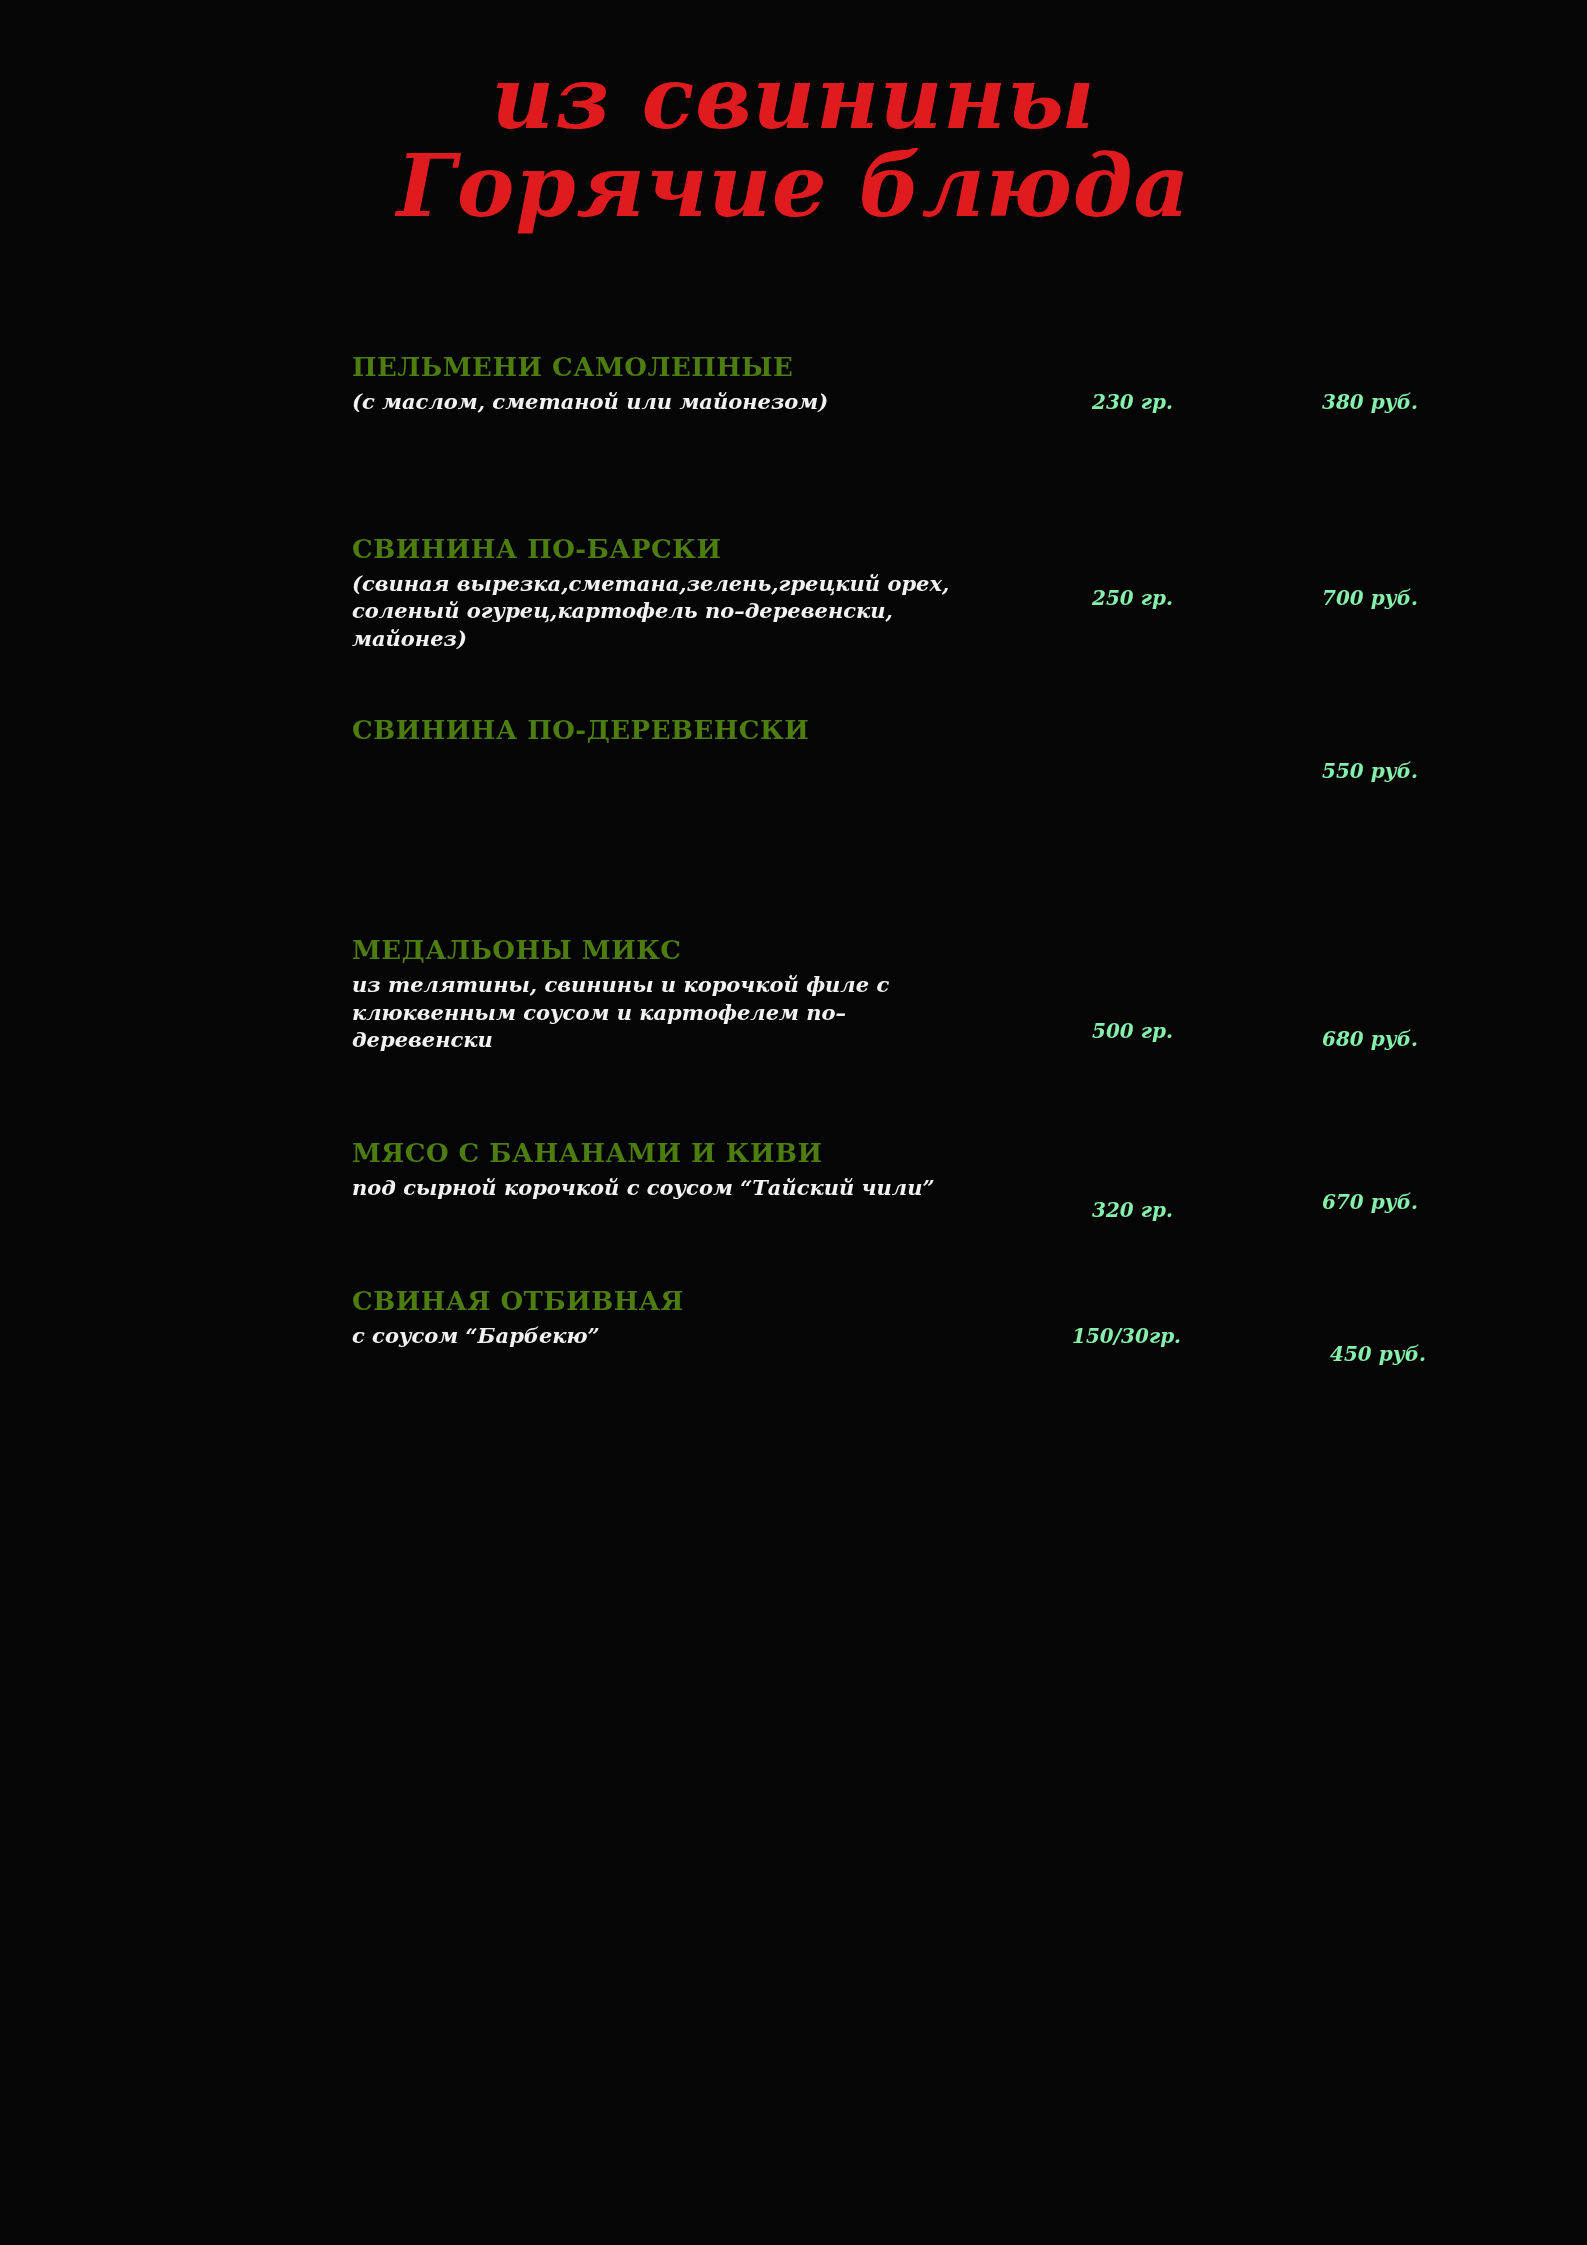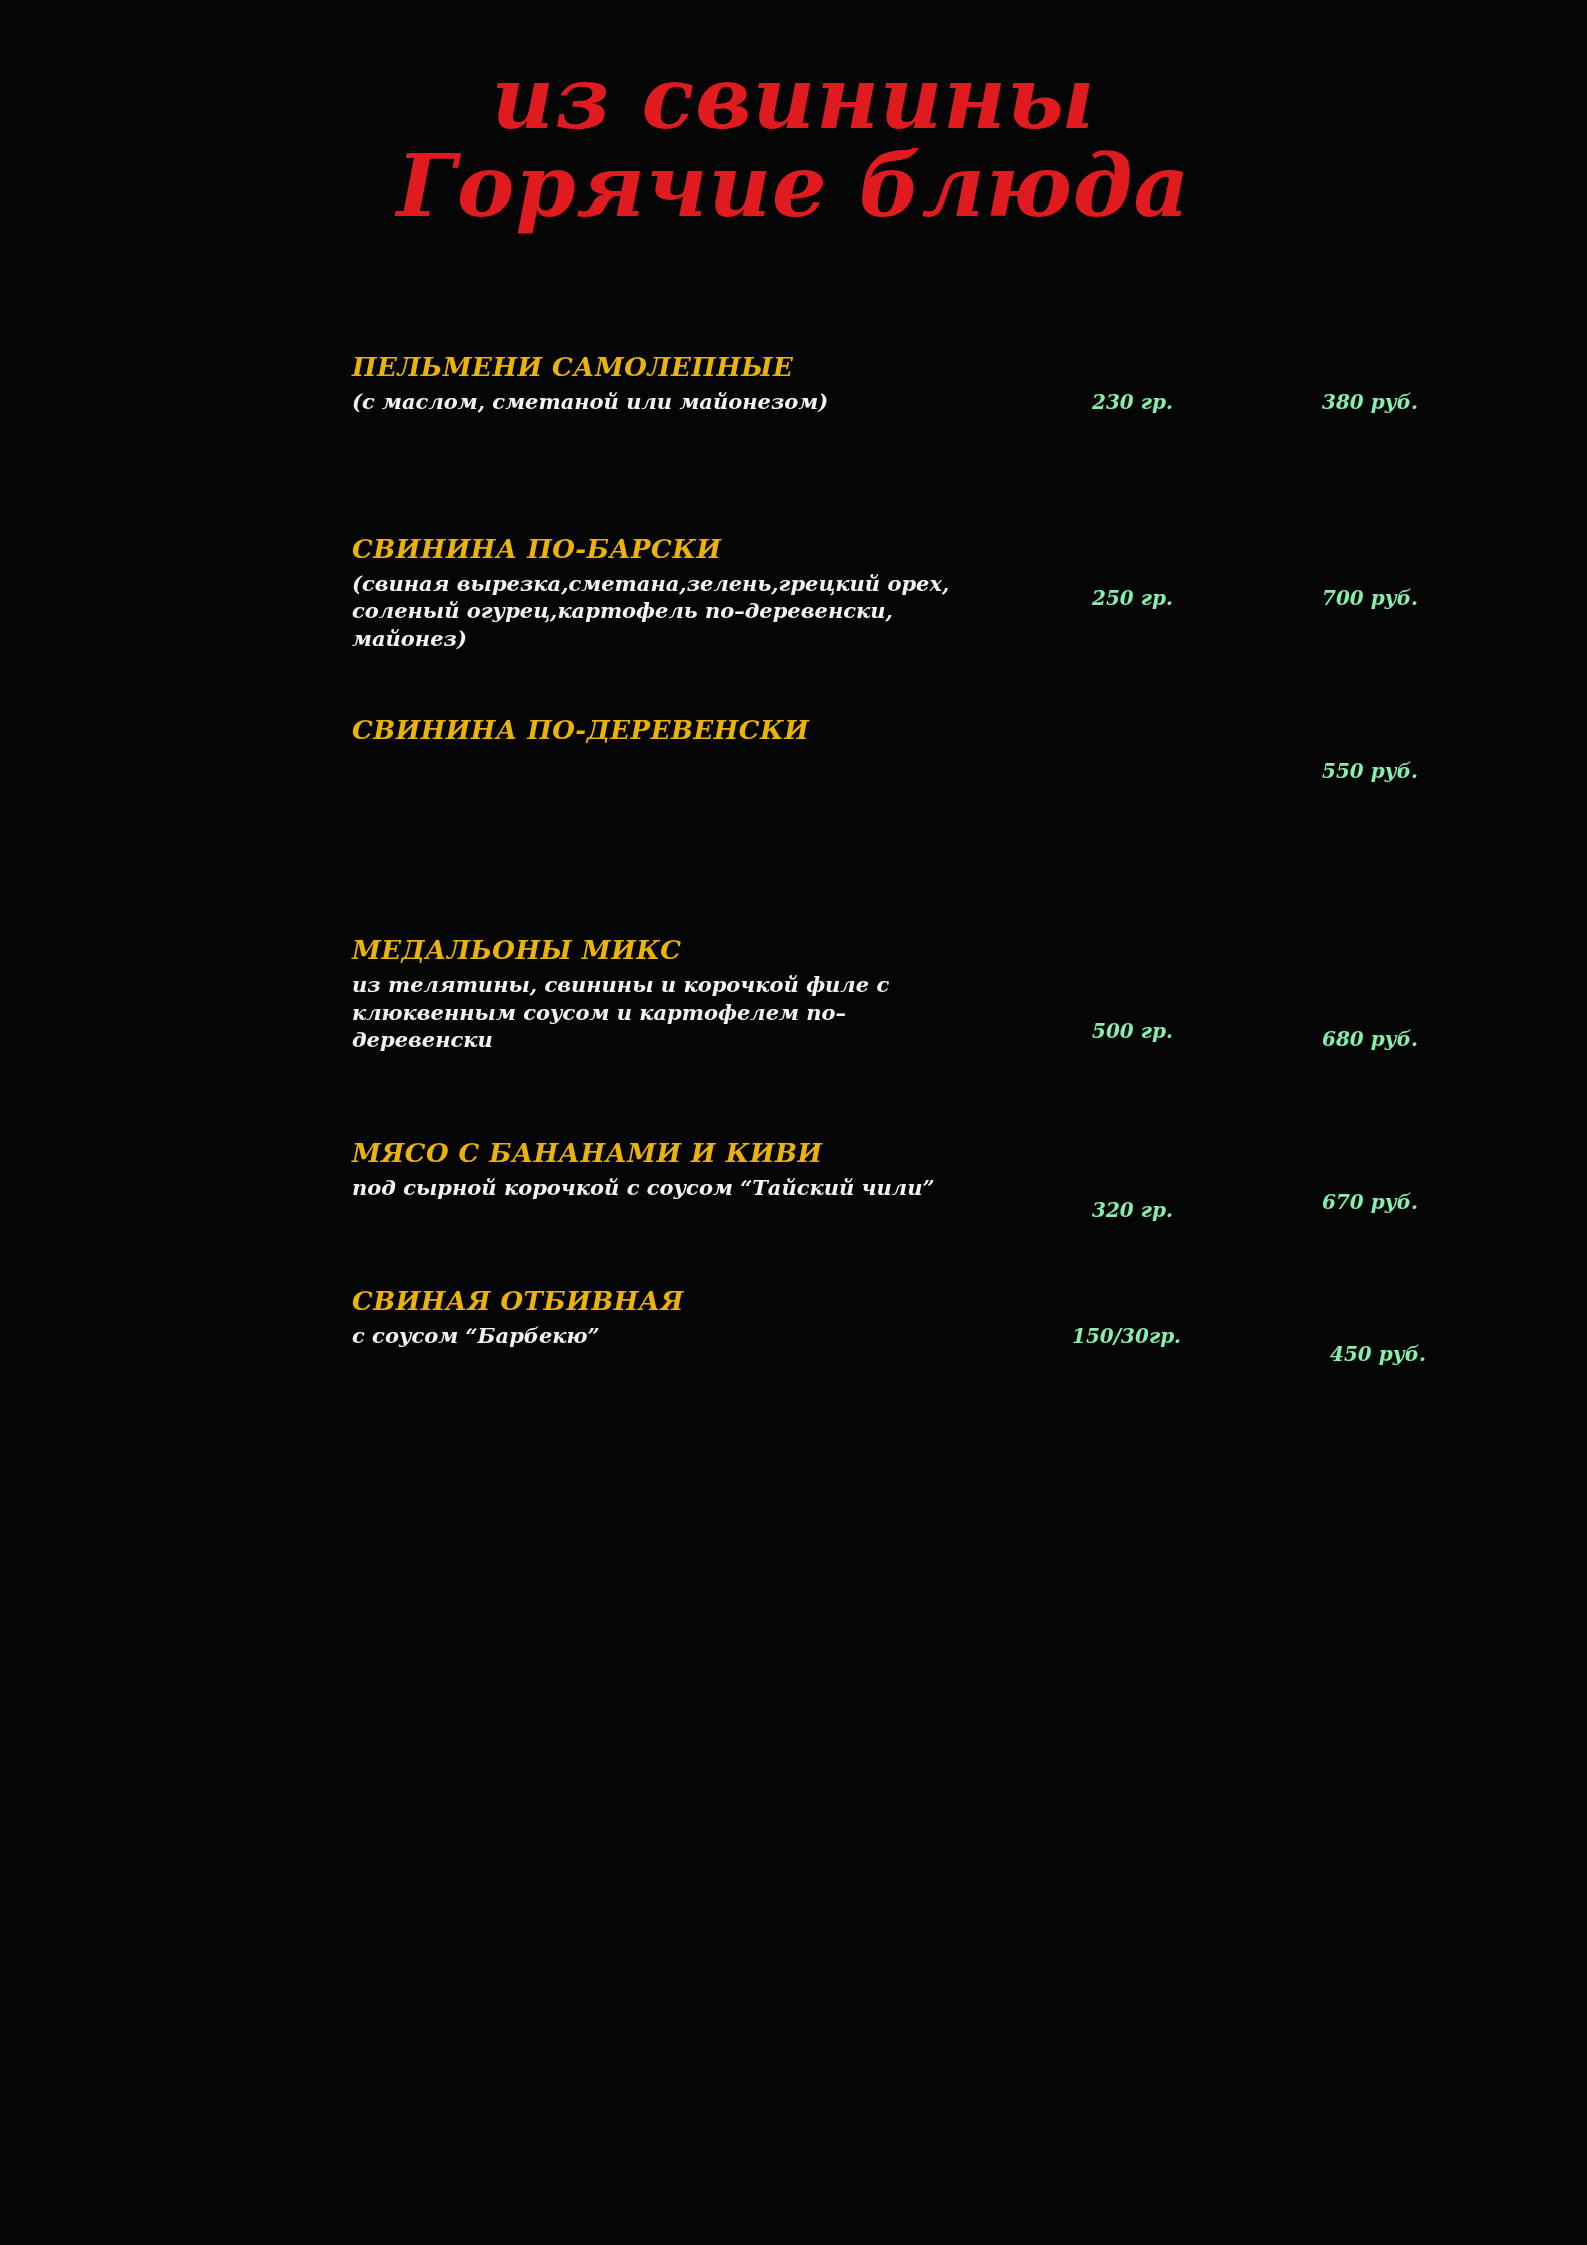--- a/index.html
+++ b/index.html
@@ -51,23 +51,22 @@
     left: 352px;
     width: 1150px;
   }
 
   .item {
     position: relative;
     margin-bottom: 22px;
   }
 
   .item-name {
-    color: #eab308;
+    color: #4d7c0f;
     font-family: "DejaVu Serif", serif;
-    font-style: italic;
     font-weight: bold;
     font-size: 26px;
     letter-spacing: 0.5px;
     margin-bottom: 6px;
   }
 
   .item-desc {
     color: #f2f2f2;
     font-family: "DejaVu Serif", serif;
     font-style: italic;

